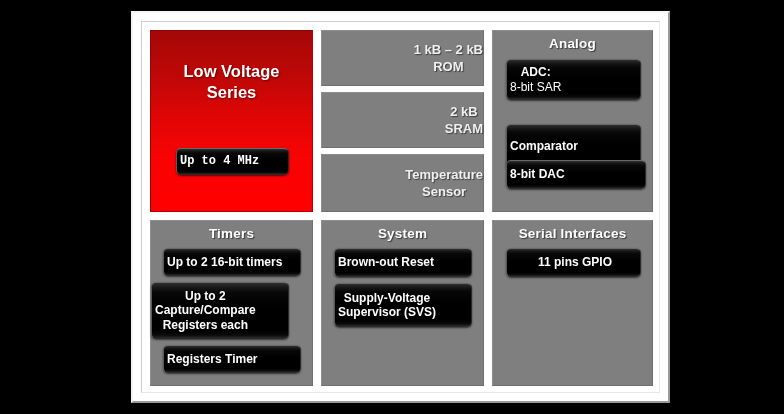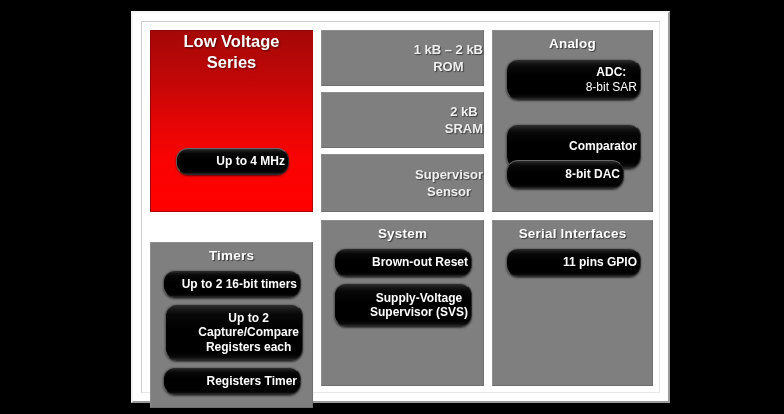--- a/index.html
+++ b/index.html
@@ -73,37 +73,38 @@
     border-left: 1px solid #8d0606;
     border-right: 1px solid #b00303;
     border-bottom: 1px solid #b00303;
   }
   #low-voltage-title {
     color: #ffffff;
     font-weight: bold;
     font-size: 16.5px;
     line-height: 21px;
     text-align: center;
+    padding-top: 30px;
     text-shadow: 1px 1px 2px rgba(0,0,0,.5);
   }
 
   
   .chip {
     position: absolute;
     box-sizing: border-box;
     background: linear-gradient(to bottom, #2f2f2f 0%, #161616 9%, #070707 18%, #000000 45%, #000000 86%, #0b0b0b 95%, #2a2a2a 100%);
     border-top: 1px solid #6a6a6a;
     border-left: 1px solid #5a5a5a;
     border-right: 1px solid #2a2a2a;
     border-bottom: 1px solid #2a2a2a;
-    border-radius: 12px;
+    border-radius: 5px;
     box-shadow: 0 1px 2px rgba(0,0,0,.6);
     display: flex;
     align-items: center;
-    justify-content: flex-end;
+    justify-content: flex-start;
   }
   .chip-label {
     color: #ffffff;
     font-size: 12px;
     font-weight: bold;
     text-align: center;
     line-height: 14.5px;
     text-shadow: 1px 1px 1px rgba(0,0,0,.9);
     padding: 0 3px;
   }
@@ -129,73 +130,73 @@
 <body>
 
 <div id="diagram-frame">
   <div id="diagram-inner">
 
     <div class="block" id="low-voltage-block" style="left:8px; top:8px; width:163px; height:182px;">
       <div id="low-voltage-title">
         <span>Low Voltage</span><br>
         <span>Series</span>
       </div>
-      <div class="chip" style="left:25px; top:117px; width:113px; height:27px;">
+      <div class="chip" style="left:25px; top:117px; width:113px; height:27px;font-family:Liberation Mono, monospace;">
         <span class="chip-label">Up to 4 MHz</span>
       </div>
     </div>
 
     <div class="block gray-panel center-flex" style="left:179px; top:8px; width:163px; height:56px;">
       <div class="gray-chip-label">
         <span>1 kB – 2 kB</span><br>
         <span>ROM</span>
       </div>
     </div>
 
     <div class="block gray-panel center-flex" style="left:179px; top:70px; width:163px; height:56px;">
       <div class="gray-chip-label">
         <span>2 kB</span><br>
         <span>SRAM</span>
       </div>
     </div>
 
     <div class="block gray-panel center-flex" style="left:179px; top:132px; width:163px; height:58px;">
       <div class="gray-chip-label">
-        <span>Supervisor</span><br>
+        <span>Temperature</span><br>
         <span>Sensor</span>
       </div>
     </div>
 
     <div class="block gray-panel" style="left:350px; top:8px; width:161px; height:182px;">
       <div class="panel-title">Analog</div>
 
       <div class="chip" style="left:13px; top:28px; width:135px; height:41px;">
         <span class="chip-label">
           <span>ADC:</span><br>
           <span class="reg">8-bit SAR</span>
         </span>
       </div>
 
       <div class="chip" style="left:13px; top:93px; width:135px; height:45px;">
         <span class="chip-label">Comparator</span>
       </div>
 
-      <div class="chip" style="left:13px; top:129px; width:118px; height:29px;">
+      <div class="chip" style="left:13px; top:129px; width:140px; height:29px;">
         <span class="chip-label">8-bit DAC</span>
       </div>
     </div>
 
-    <div class="block gray-panel" style="left:8px; top:198px; width:163px; height:166px;margin-top:22px;">
+    <div class="block gray-panel" style="left:8px; top:198px; width:163px; height:166px;">
       <div class="panel-title">Timers</div>
 
       <div class="chip" style="left:12px; top:27px; width:138px; height:28px;">
         <span class="chip-label">Up to 2 16-bit timers</span>
       </div>
 
-      <div class="chip" style="left:14px; top:61px; width:138px; height:57px;">
+      <div class="chip" style="left:0; top:61px; width:138px; height:57px;">
         <span class="chip-label">
           <span>Up to 2</span><br>
           <span>Capture/Compare</span><br>
           <span>Registers each</span>
         </span>
       </div>
 
       <div class="chip" style="left:12px; top:124px; width:138px; height:28px;">
         <span class="chip-label">Registers Timer</span>
       </div>

